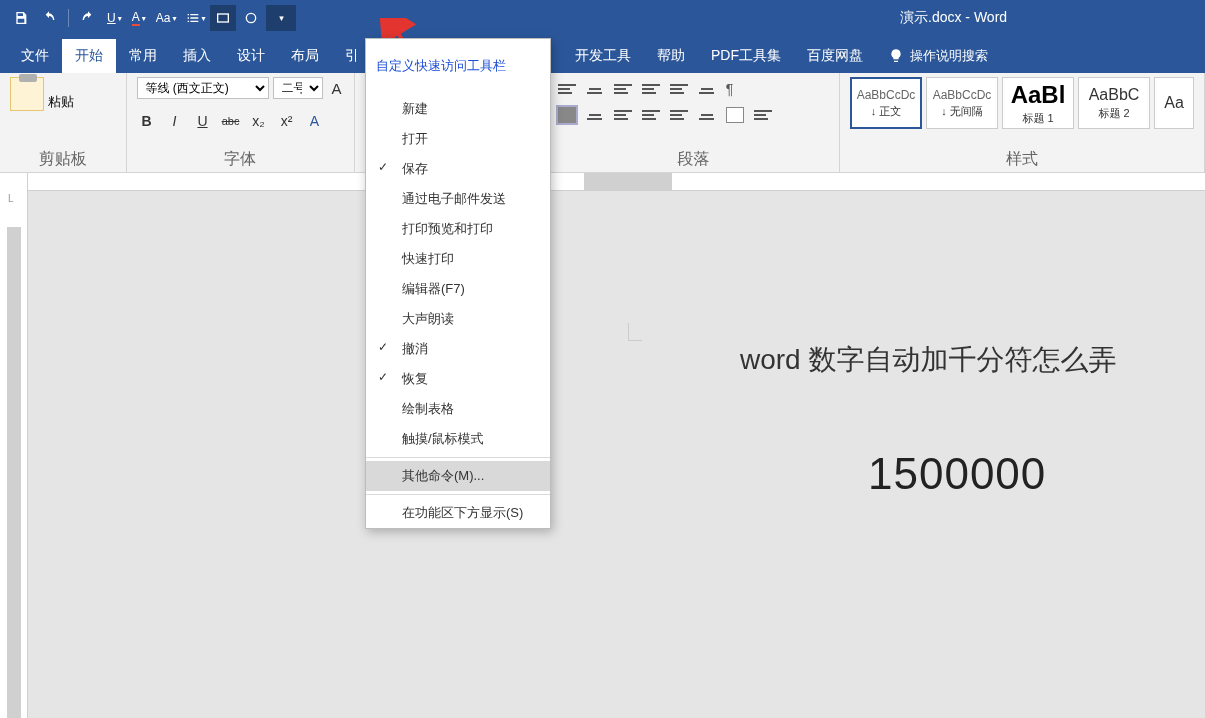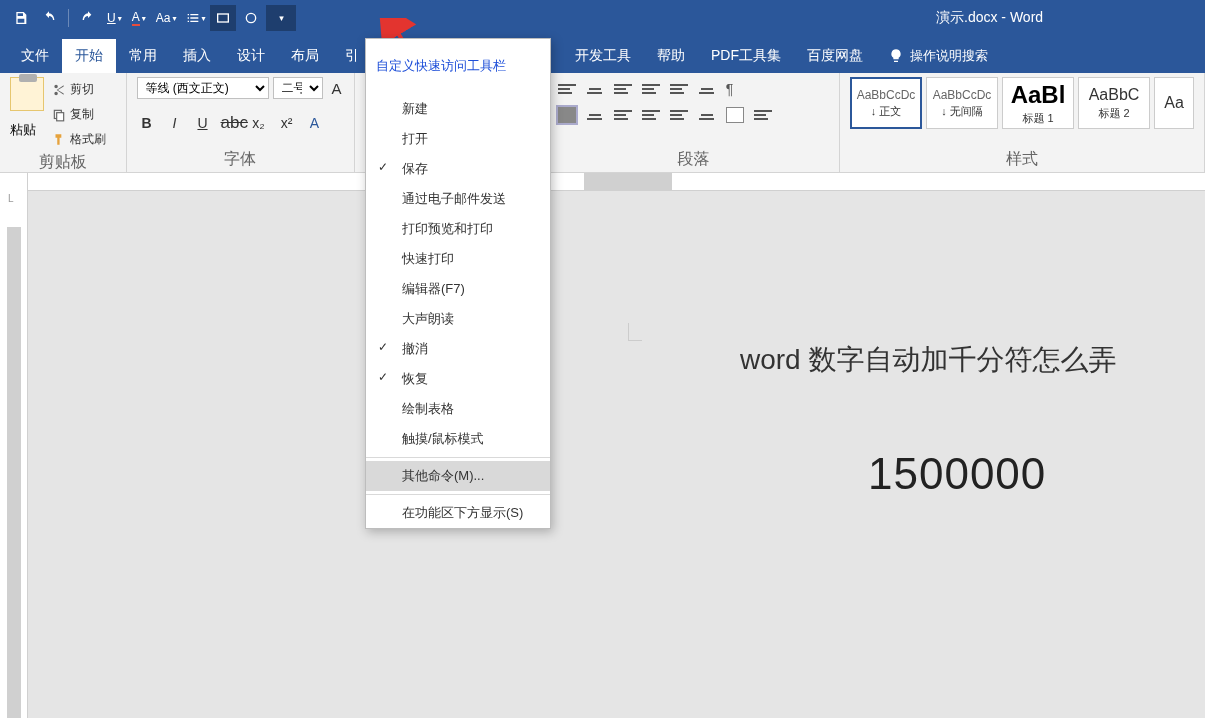--- a/index.html
+++ b/index.html
@@ -5,35 +5,35 @@
   * { box-sizing: border-box; margin: 0; padding: 0; font-family: "Microsoft YaHei", "Segoe UI", sans-serif; }
   body { width: 1205px; height: 718px; background: #fff; overflow: hidden; position: relative; }
 
   
   .titlebar { height: 36px; background: #2b579a; display: flex; align-items: center; }
   .qat { display: flex; align-items: center; gap: 2px; padding-left: 8px; }
   .qat-btn { width: 26px; height: 26px; display: flex; align-items: center; justify-content: center; color: #fff; border: none; background: transparent; cursor: pointer; }
   .qat-btn.active { background: #1e3e6e; }
   .qat-sep { width: 1px; height: 18px; background: rgba(255,255,255,0.3); margin: 0 4px; }
   .qat-text { color: #fff; font-size: 12px; padding: 4px 4px; cursor: pointer; display: flex; align-items: center; gap: 2px; }
-  .title-center { flex: 1; text-align: center; color: #fff; font-size: 14px; padding-right: 60px; position:absolute; left:936px; }
+  .title-center { flex: 1; text-align: center; color: #fff; font-size: 14px; padding-right: 60px; position:absolute; left:900px; }
 
   
   .tabrow { height: 37px; background: #2b579a; display: flex; align-items: flex-end; padding-left: 8px; }
   .tab { padding: 8px 13px; color: #fff; font-size: 14px; cursor: pointer; }
   .tab.active { background: #fff; color: #2b579a; margin-top: 40px; }
   .tell-me { display: flex; align-items: center; gap: 6px; padding: 8px 12px; color: #fff; font-size: 13px; }
 
   
   .ribbon { height: 100px; background: #f3f3f3; border-bottom: 1px solid #d4d4d4; display: flex; }
   .group { border-right: 1px solid #d4d4d4; padding: 4px 10px 2px 10px; display: flex; flex-direction: column; position: relative; }
   .group-content { flex: 1; display: flex; gap: 6px; align-items: flex-start; }
   .group-label { text-align: center; font-size: 16px; color: #666; padding: 2px 0 0 0; }
 
-  .clipboard-col1 { display:flex; flex-direction:column; align-items:flex-start; gap:10px; }
+  .clipboard-col1 { display:flex; flex-direction:row; align-items:flex-end; gap:4px; }
   .paste-icon { width:34px; height:34px; background:#fff3d6; border:1px solid #e6c66f; position:relative; }
   .paste-icon::before { content:""; position:absolute; top:-4px; left:8px; width:18px; height:8px; background:#b0b0b0; border-radius:2px; }
   .paste-label { font-size:13px; }
   .small-btn { font-size:12px; color:#333; display:flex; align-items:center; gap:4px; padding:2px 2px; cursor:pointer; }
   .small-btn svg { width:14px; height:14px; }
 
   .font-row1 { display:flex; gap:4px; align-items:center; }
   .font-select { border:1px solid #c0c0c0; background:#fff; font-size:12px; padding:2px 4px; height:22px; }
   .font-row2 { display:flex; gap:8px; align-items:center; margin-top:8px; }
   .fmt-btn { width:20px; text-align:center; font-size:14px; color:#333; cursor:pointer; }
@@ -161,57 +161,36 @@
 </div>
 
 <div class="ribbon">
 
   <div class="group" style="width:128px">
     <div class="group-content">
       <div class="clipboard-col1">
         <div class="paste-icon"></div>
         <div class="paste-label">粘贴</div>
       </div>
-      <div style="display:flex;flex-direction:column;gap:4px;margin-top:2px">
-        <div class="small-btn">
-            <svg viewBox="0 0 24 24">
-              <path d="M10 6a3 3 0 11-6 0 3 3 0 016 0zm0 12a3 3 0 11-6 0 3 3 0 016 0zm-2-6l12-8v2L10 12l10 6v2L8 12z" fill="#666"></path>
-            </svg>
-            <span>剪切</span>
-          </div>
-        <div class="small-btn">
-            <svg viewBox="0 0 24 24">
-              <rect x="4" y="4" width="12" height="14" fill="none" stroke="#666" stroke-width="2"></rect>
-              <rect x="8" y="8" width="12" height="14" fill="#fff" stroke="#666" stroke-width="2"></rect>
-            </svg>
-            <span>复制</span>
-          </div>
-        <div class="small-btn">
-            <svg viewBox="0 0 24 24">
-              <path d="M6 2h10v6H6zM9 8h4v12H9z" fill="#e6a23c"></path>
-            </svg>
-            <span>格式刷</span>
-          </div>
-      </div>
     </div>
     <div class="group-label">剪贴板</div>
   </div>
 
   <div class="group" style="width:228px">
     <div class="group-content" style="flex-direction:column">
       <div class="font-row1">
         <select class="font-select" style="width:132px"><option>等线 (西文正文)</option></select>
         <select class="font-select" style="width:50px"><option>二号</option></select>
         <span class="fmt-btn" style="font-size:15px">A</span>
       </div>
       <div class="font-row2">
         <span class="fmt-btn b">B</span>
         <span class="fmt-btn i">I</span>
         <span class="fmt-btn u">U</span>
-        <span class="fmt-btn s" style="font-size:17px">abc</span>
+        <span class="fmt-btn s" style="font-size:11px">abc</span>
         <span class="fmt-btn">x₂</span>
         <span class="fmt-btn">x²</span>
         <span class="fmt-btn" style="color:#2b579a">A</span>
       </div>
     </div>
     <div class="group-label">字体</div>
   </div>
 
   <div style="width:196px;border-right:1px solid #d4d4d4"></div>
 

